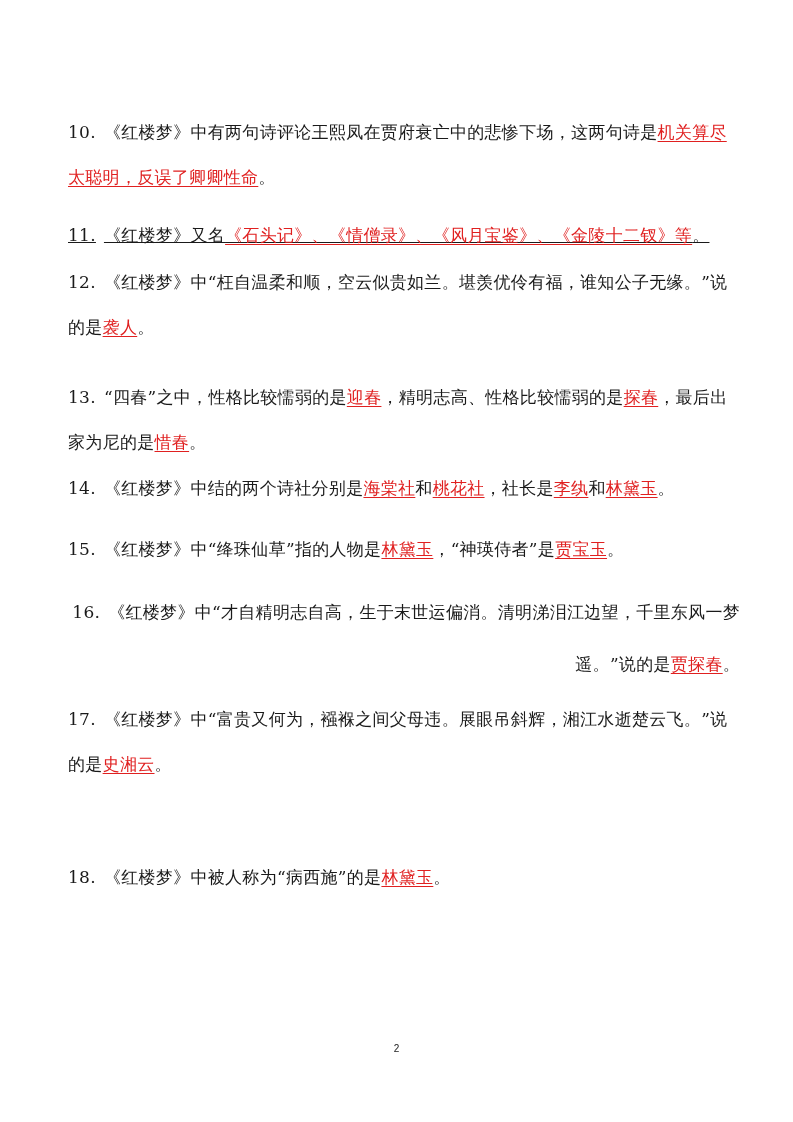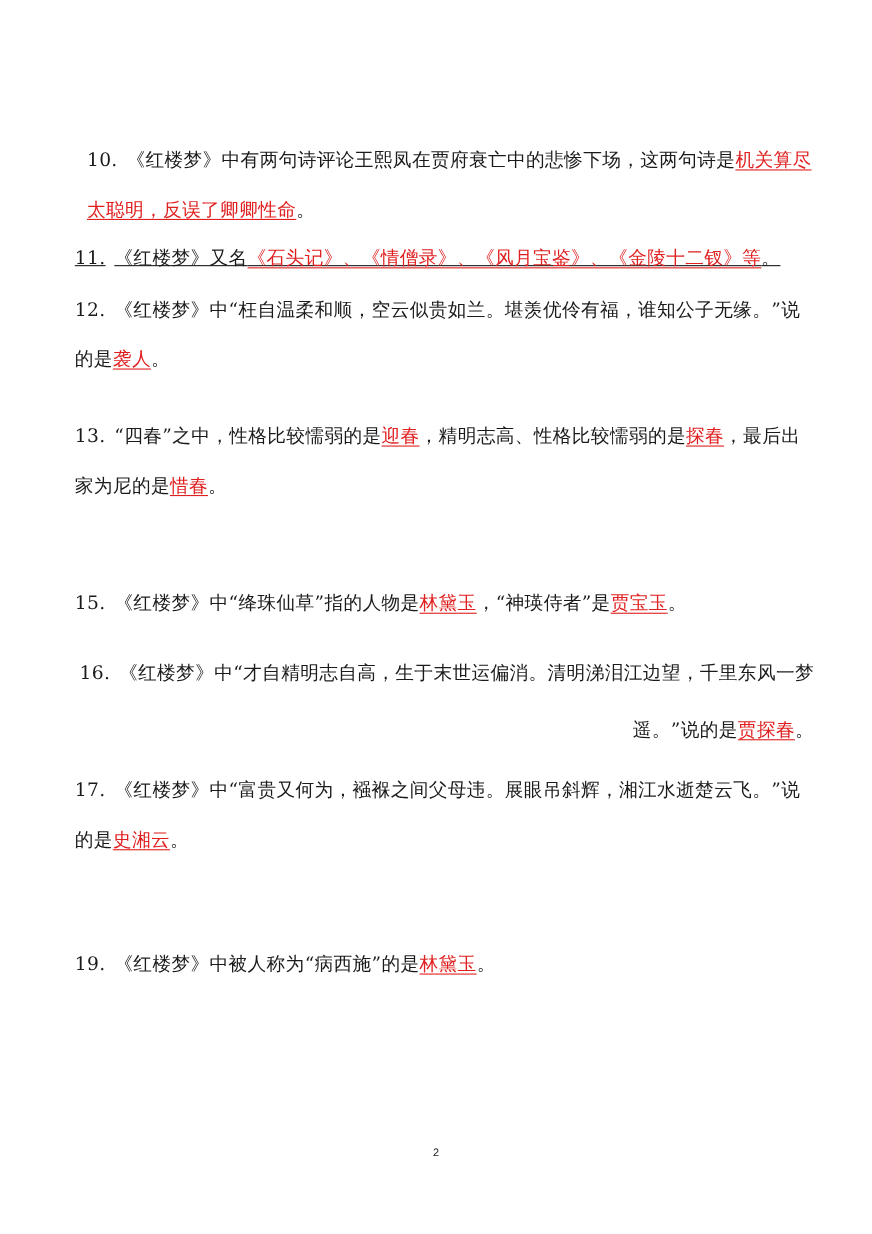--- a/index.html
+++ b/index.html
@@ -24,49 +24,52 @@
   .page-number {
     position: absolute; left: 0; width: 793px; top: 1043px;
     text-align: center; font-size: 10px; color: #222;
     font-family: "Liberation Sans", sans-serif;
   }
 </style>
 </head>
 <body>
 
 <div class="page">
-  <div class="para" style="top:124px;margin-left:11px;">
+  <div class="para" style="top:110px;">
     <span class="num">10.</span><span>《红楼梦》中有两句诗评论王熙凤在贾府衰亡中的悲惨下场，这两句诗是</span><span class="ans">机关算尽太聪明，反误了卿卿性命</span><span>。</span>
   </div>
 
   <div class="para" style="top:213px;text-decoration:underline;">
     <span class="num">11.</span><span>《红楼梦》又名</span><span class="ans">《石头记》、《情僧录》、《风月宝鉴》、《金陵十二钗》等</span><span>。</span>
   </div>
 
   <div class="para" style="top:260px;">
     <span class="num">12.</span><span>《红楼梦》中“枉自温柔和顺，空云似贵如兰。堪羡优伶有福，谁知公子无缘。”说的是</span><span class="ans">袭人</span><span>。</span>
   </div>
 
   <div class="para" style="top:375px;">
     <span class="num">13.</span><span>“四春”之中，性格比较懦弱的是</span><span class="ans">迎春</span><span>，精明志高、性格比较懦弱的是</span><span class="ans">探春</span><span>，最后出家为尼的是</span><span class="ans">惜春</span><span>。</span>
   </div>
 
+  <div class="para" style="top:466px;">
+    <span class="num">14.</span><span>《红楼梦》中结的两个诗社分别是</span><span class="ans">海棠社</span><span>和</span><span class="ans">桃花社</span><span>，社长是</span><span class="ans">李纨</span><span>和</span><span class="ans">林黛玉</span><span>。</span>
+  </div>
 
   <div class="para" style="top:527px;">
     <span class="num">15.</span><span>《红楼梦》中“绛珠仙草”指的人物是</span><span class="ans">林黛玉</span><span>，“神瑛侍者”是</span><span class="ans">贾宝玉</span><span>。</span>
   </div>
 
   <div class="para" style="top:586px; line-height:52px;text-align:right;">
     <span class="num">16.</span><span>《红楼梦》中“才自精明志自高，生于末世运偏消。清明涕泪江边望，千里东风一梦遥。”说的是</span><span class="ans">贾探春</span><span>。</span>
   </div>
 
   <div class="para" style="top:697px;">
     <span class="num">17.</span><span>《红楼梦》中“富贵又何为，襁褓之间父母违。展眼吊斜辉，湘江水逝楚云飞。”说的是</span><span class="ans">史湘云</span><span>。</span>
   </div>
 
 
   <div class="para" style="top:855px;">
-    <span class="num">19.</span><span>《红楼梦》中被人称为“病西施”的是</span><span class="ans">林黛玉</span><span>。</span>
+    <span class="num">18.</span><span>《红楼梦》中被人称为“病西施”的是</span><span class="ans">林黛玉</span><span>。</span>
   </div>
 
 
   <div class="page-number">2</div>
 </div>
 
 </body></html>

